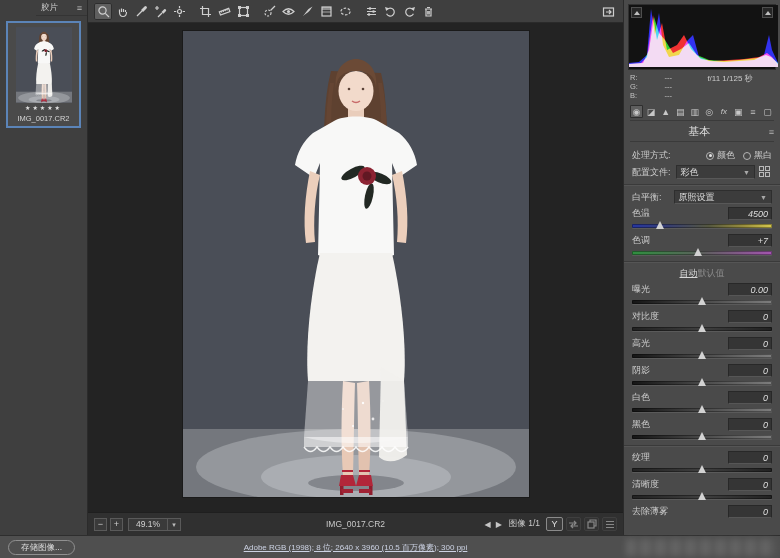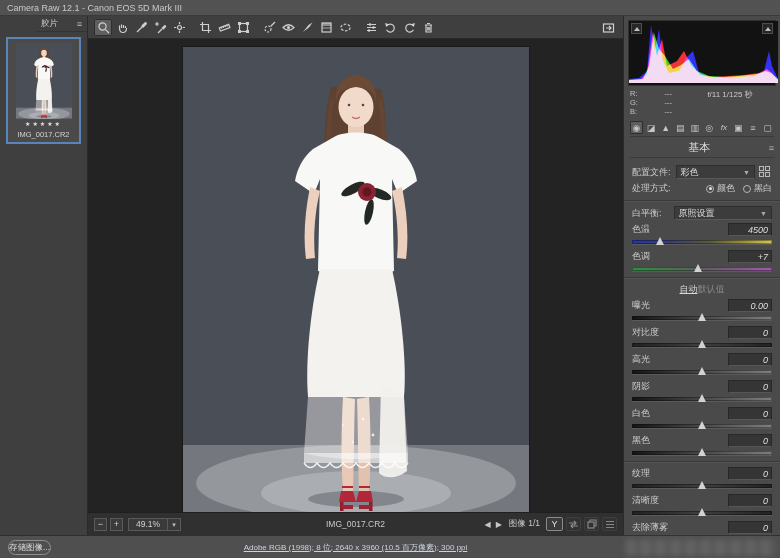--- a/index.html
+++ b/index.html
@@ -97,21 +97,21 @@
   .thumb{position:absolute;top:-3px;width:0;height:0;border-left:4px solid transparent;
     border-right:4px solid transparent;border-bottom:8px solid #d2d2d2;cursor:pointer;}
   .grad-temp{background:linear-gradient(90deg,#2636a0 0%,#39406e 28%,#565840 55%,#9a8f3e 80%,#d6c84e 100%);}
   .grad-tint{background:linear-gradient(90deg,#2f8f3f 0%,#5c5f5c 50%,#a455b0 100%);}
   .grad-tone{background:linear-gradient(90deg,#151515,#7d7d7d);}
   .grad-flat{background:linear-gradient(90deg,#222,#3f3f3f 50%,#222);}
   
   .bottombar{height:22px;flex:none;background:#4f4f4f;border-top:1px solid #2e2e2e;display:flex;
     align-items:center;position:relative;padding:0 8px;}
   .save-btn{height:15px;border:1px solid #909090;border-radius:8px;background:transparent;
-    color:#dcdcdc;font-size:8.5px;line-height:13px;padding:0 0;cursor:pointer;
+    color:#dcdcdc;font-size:8.5px;line-height:13px;padding:0 12px;cursor:pointer;
     font-family:"Liberation Sans","DejaVu Sans",sans-serif;}
   .info-link{position:absolute;left:88px;width:535px;text-align:center;color:#ccd2e3;font-size:8px;
     text-decoration:underline;cursor:pointer;}
   .watermark{position:absolute;right:4px;top:3px;width:150px;height:17px;border-radius:2px;
     background:repeating-linear-gradient(90deg,#6e6e6e 0 9px,#5a5a5a 9px 15px);filter:blur(3px);opacity:.7;}
   svg .st{stroke:#cfcfcf;stroke-width:1.2;fill:none;}
   svg .fl{fill:#cfcfcf;stroke:none;}
 </style>
 </head>
 <body>
@@ -159,23 +159,20 @@
       <path d="M170 458 h-12 l1 4 h11 Z" fill="#a02234"></path>
       <path d="M176 444 L188 444 L190 455 L173 455 Z" fill="#b22639"></path>
       <rect x="186" y="455" width="3.5" height="9" fill="#8f1d2d"></rect>
       <path d="M176 458 h12 l-1 4 h-11 Z" fill="#a02234"></path>
     </symbol>
   </defs>
 </svg>
 
 <div class="app">
 
-  <div class="titlebar">
-    <span>Camera Raw 12.1  -  Canon EOS 5D Mark III</span>
-  </div>
 
   <div class="main">
 
     <aside class="filmstrip">
       <div class="fs-header">
         <span>胶片</span>
         <span class="fs-menu">≡</span>
       </div>
       <div class="thumb-card">
         <svg width="56" height="76" viewBox="0 0 346 466">
@@ -397,47 +394,47 @@
       </div>
 
       <div class="panel-header">
         <span class="ph-title">基本</span>
         <span class="ph-menu">≡</span>
       </div>
 
       <div class="panel-body">
 
         <div class="row">
-          <span class="lbl">配置文件:</span>
-          <span class="select" style="flex:1;margin-left:5px">
-            <span>彩色</span>
-              <span class="chev">▼</span>
-          </span>
-          <span class="grid-icon">
-              <b></b>
-              <b></b>
-              <b></b>
-              <b></b>
-            </span>
-        </div>
-
-        <div class="row">
           <span class="lbl">处理方式:</span>
           <span class="radios">
             <span class="radio sel">
                 <span class="rdot"></span>
                 <span>颜色</span>
               </span>
             <span class="radio">
                 <span class="rdot"></span>
                 <span>黑白</span>
               </span>
           </span>
         </div>
 
+        <div class="row">
+          <span class="lbl">配置文件:</span>
+          <span class="select" style="flex:1;margin-left:5px">
+            <span>彩色</span>
+              <span class="chev">▼</span>
+          </span>
+          <span class="grid-icon">
+              <b></b>
+              <b></b>
+              <b></b>
+              <b></b>
+            </span>
+        </div>
+
         <div class="divider"></div>
 
         <div class="row">
           <span class="lbl">白平衡:</span>
           <span class="select" style="flex:1;margin-left:12px">
             <span>原照设置</span>
               <span class="chev">▼</span>
           </span>
         </div>
 

